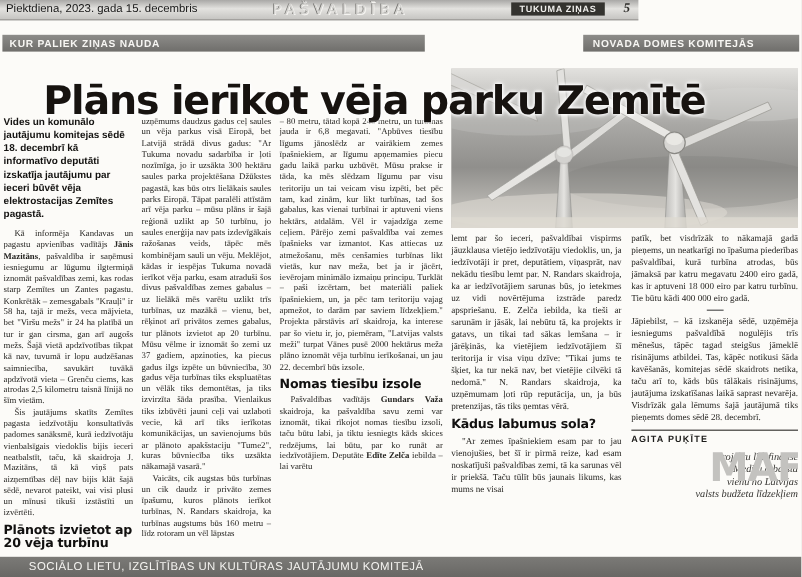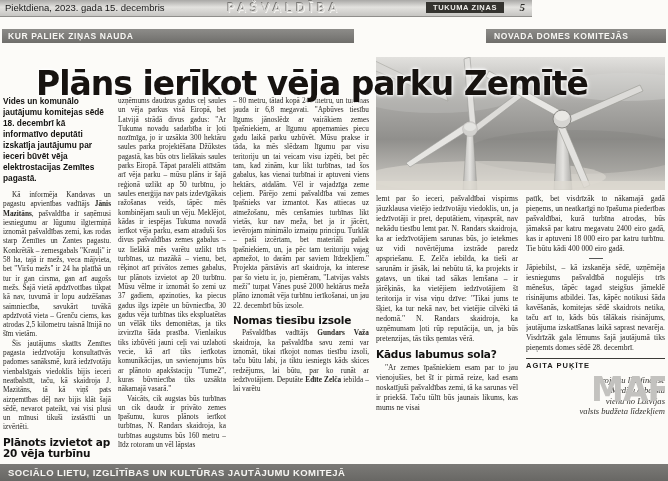--- a/index.html
+++ b/index.html
@@ -63,22 +63,22 @@
           font-family:"Liberation Sans",sans-serif;font-weight:bold;font-size:7.5px;
           letter-spacing:1px;color:#1c1b19;text-align:left;}
   .funding{position:relative;margin-top:4px;text-align:right;}
   .funding-line{display:block;font-style:italic;font-size:8.6px;line-height:10.4px;color:#343330;}
   .maf{position:absolute;right:-4px;top:0px;font-family:"DejaVu Sans",sans-serif;
        font-weight:bold;font-size:33px;line-height:30px;letter-spacing:-1px;color:#c3c2bf;}
 
   
   .footbar{position:absolute;left:0;top:464px;width:668px;height:17px;
            background:linear-gradient(180deg,#7b7a77,#686764);
-           color:#f6f5f2;font-family:"Liberation Sans",sans-serif;font-weight:bold;
-           font-size:9.5px;line-height:18px;letter-spacing:.4px;padding-left:8px;
+           color:#f6f5f2;font-family:"Liberation Sans",sans-serif;font-weight:normal;
+           font-size:9.5px;line-height:18px;letter-spacing:.4px;padding-left:24px;
            box-sizing:border-box;}
 </style>
 </head>
 <body>
 
 <div class="page">
 
   <div class="topbar">
     <span class="topdate">Piektdiena, 2023. gada 15. decembris</span>
     <span class="brand">PAŠVALDĪBA</span>

